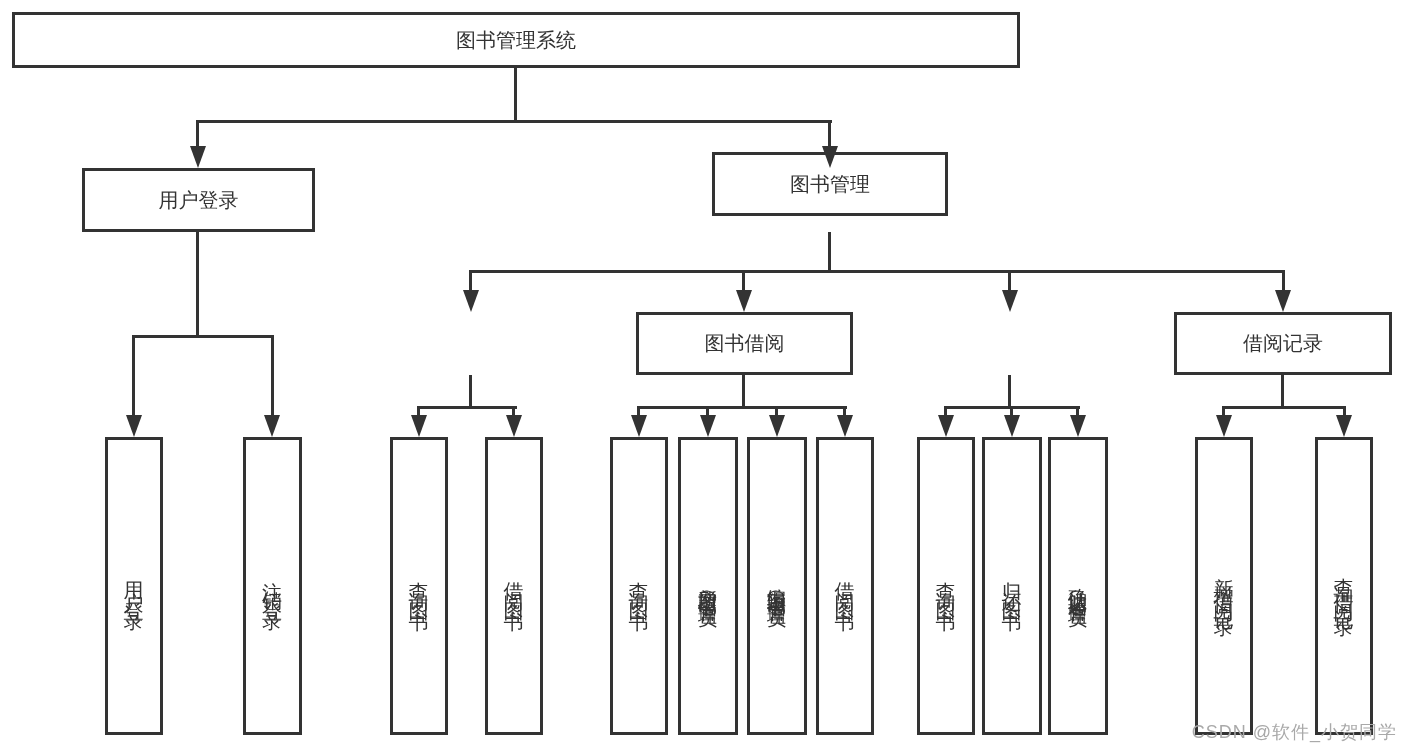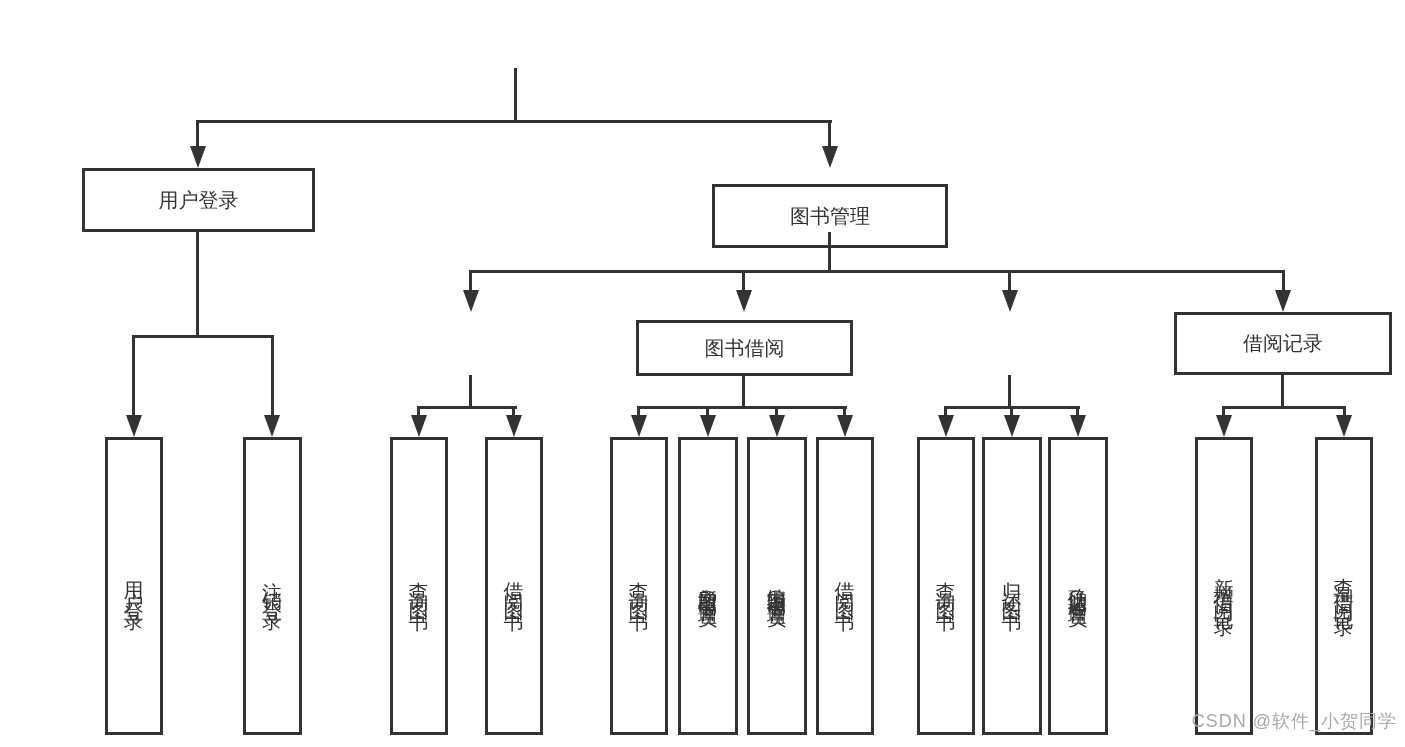--- a/index.html
+++ b/index.html
@@ -19,38 +19,41 @@
   .v span.tight{letter-spacing:3px;font-size:19px;}
   .v span.med{letter-spacing:8px;}
   .vl{position:absolute;width:3px;background:#333;}
   .hl{position:absolute;height:3px;background:#333;}
   .arrow{
     position:absolute;width:0;height:0;
     border-left:8px solid transparent;border-right:8px solid transparent;
     border-top:22px solid #333;
   }
   .watermark{
-    position:absolute;right:8px;bottom:14px;font-size:18px;color:#a9a9a9;
+    position:absolute;right:8px;bottom:3px;font-size:18px;color:#a9a9a9;
     letter-spacing:1px;
   }
 </style>
 </head>
 <body>
 
 <div id="canvas">
 
+  <div class="box" style="left:12px;top:12px;width:1008px;height:56px">
+    <span>图书管理系统</span>
+  </div>
 
   <div class="box" style="left:82px;top:168px;width:233px;height:64px">
     <span>用户登录</span>
   </div>
-  <div class="box" style="left:712px;top:184px;width:236px;height:64px">
+  <div class="box" style="left:712px;top:152px;width:236px;height:64px">
     <span>图书管理</span>
   </div>
 
-  <div class="box" style="left:636px;top:320px;width:217px;height:56px">
+  <div class="box" style="left:636px;top:312px;width:217px;height:63px">
     <span>图书借阅</span>
   </div>
   <div class="box" style="left:1174px;top:312px;width:218px;height:63px">
     <span>借阅记录</span>
   </div>
 
   <div class="box v" style="left:105px;top:437px;width:58px;height:298px">
     <span>用户登录</span>
   </div>
   <div class="box v" style="left:243px;top:437px;width:59px;height:298px">

